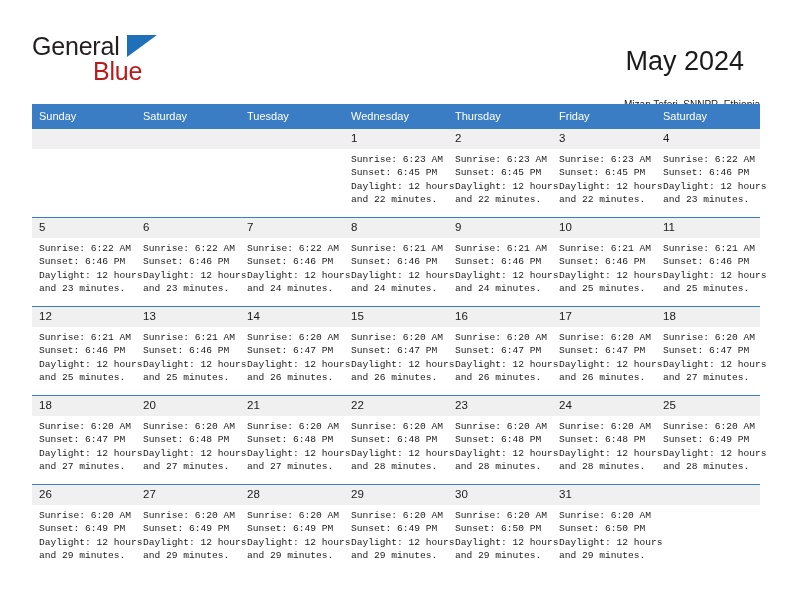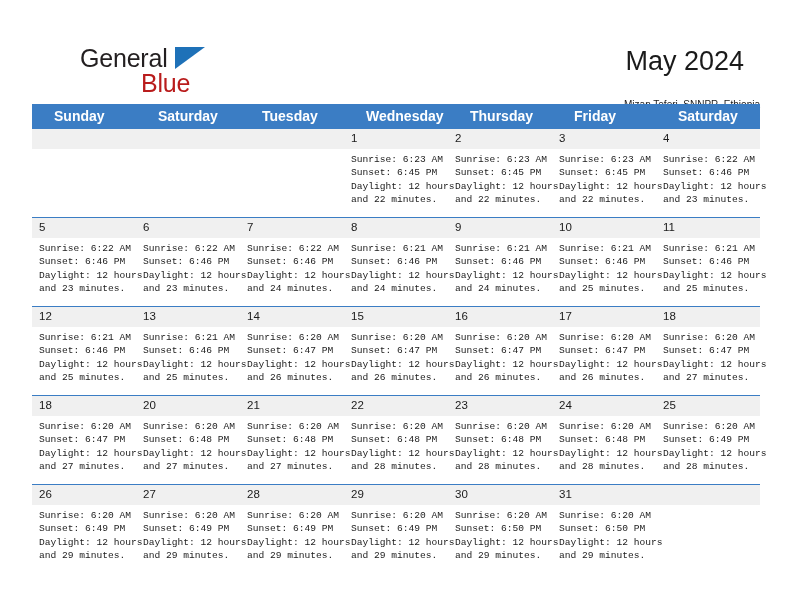--- a/index.html
+++ b/index.html
@@ -26,24 +26,23 @@
   .header {
     position: absolute;
     left: 32px;
     top: 28px;
     right: 32px;
     height: 62px;
   }
   .brand {
     position: absolute;
     left: 0;
-    top: 16px;
+    top: 4px;
     width: 200px;
     height: 56px;
-    margin-left: 48px;
   }
   .brand-general {
     position: absolute;
     left: 0;
     top: 0;
     font-size: 25px;
     line-height: 28px;
     letter-spacing: -0.2px;
     color: #231f20;
     font-family: "Liberation Sans", sans-serif;
@@ -92,24 +91,24 @@
     position: absolute;
     left: 32px;
     top: 104px;
     width: 728px;
     border-collapse: collapse;
     table-layout: fixed;
   }
   .calendar th {
     background: #3b7dc4;
     color: #ffffff;
-    font-size: 14px;
-    font-weight: bold;
+    font-size: 11px;
+    font-weight: normal;
     text-align: left;
-    padding: 4px 0 4px 22px;
+    padding: 4px 0 4px 7px;
     height: 16px;
     border: none;
   }
   .calendar td {
     vertical-align: top;
     padding: 0;
     border: none;
     border-top: 1px solid #3b7dc4;
     height: 88px;
     width: 104px;

